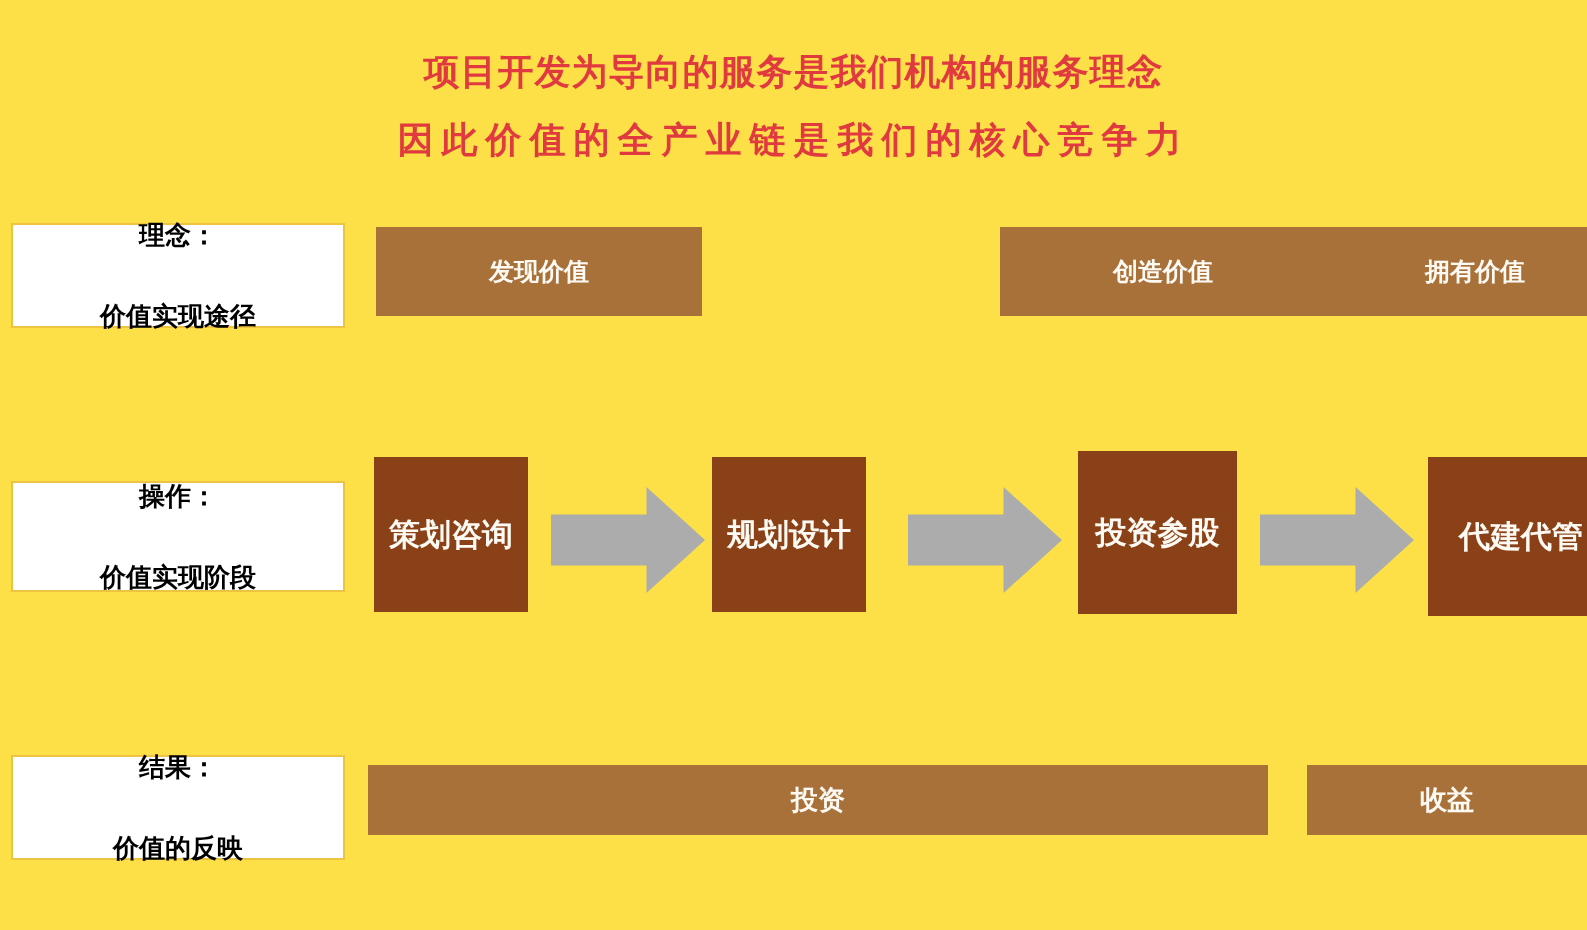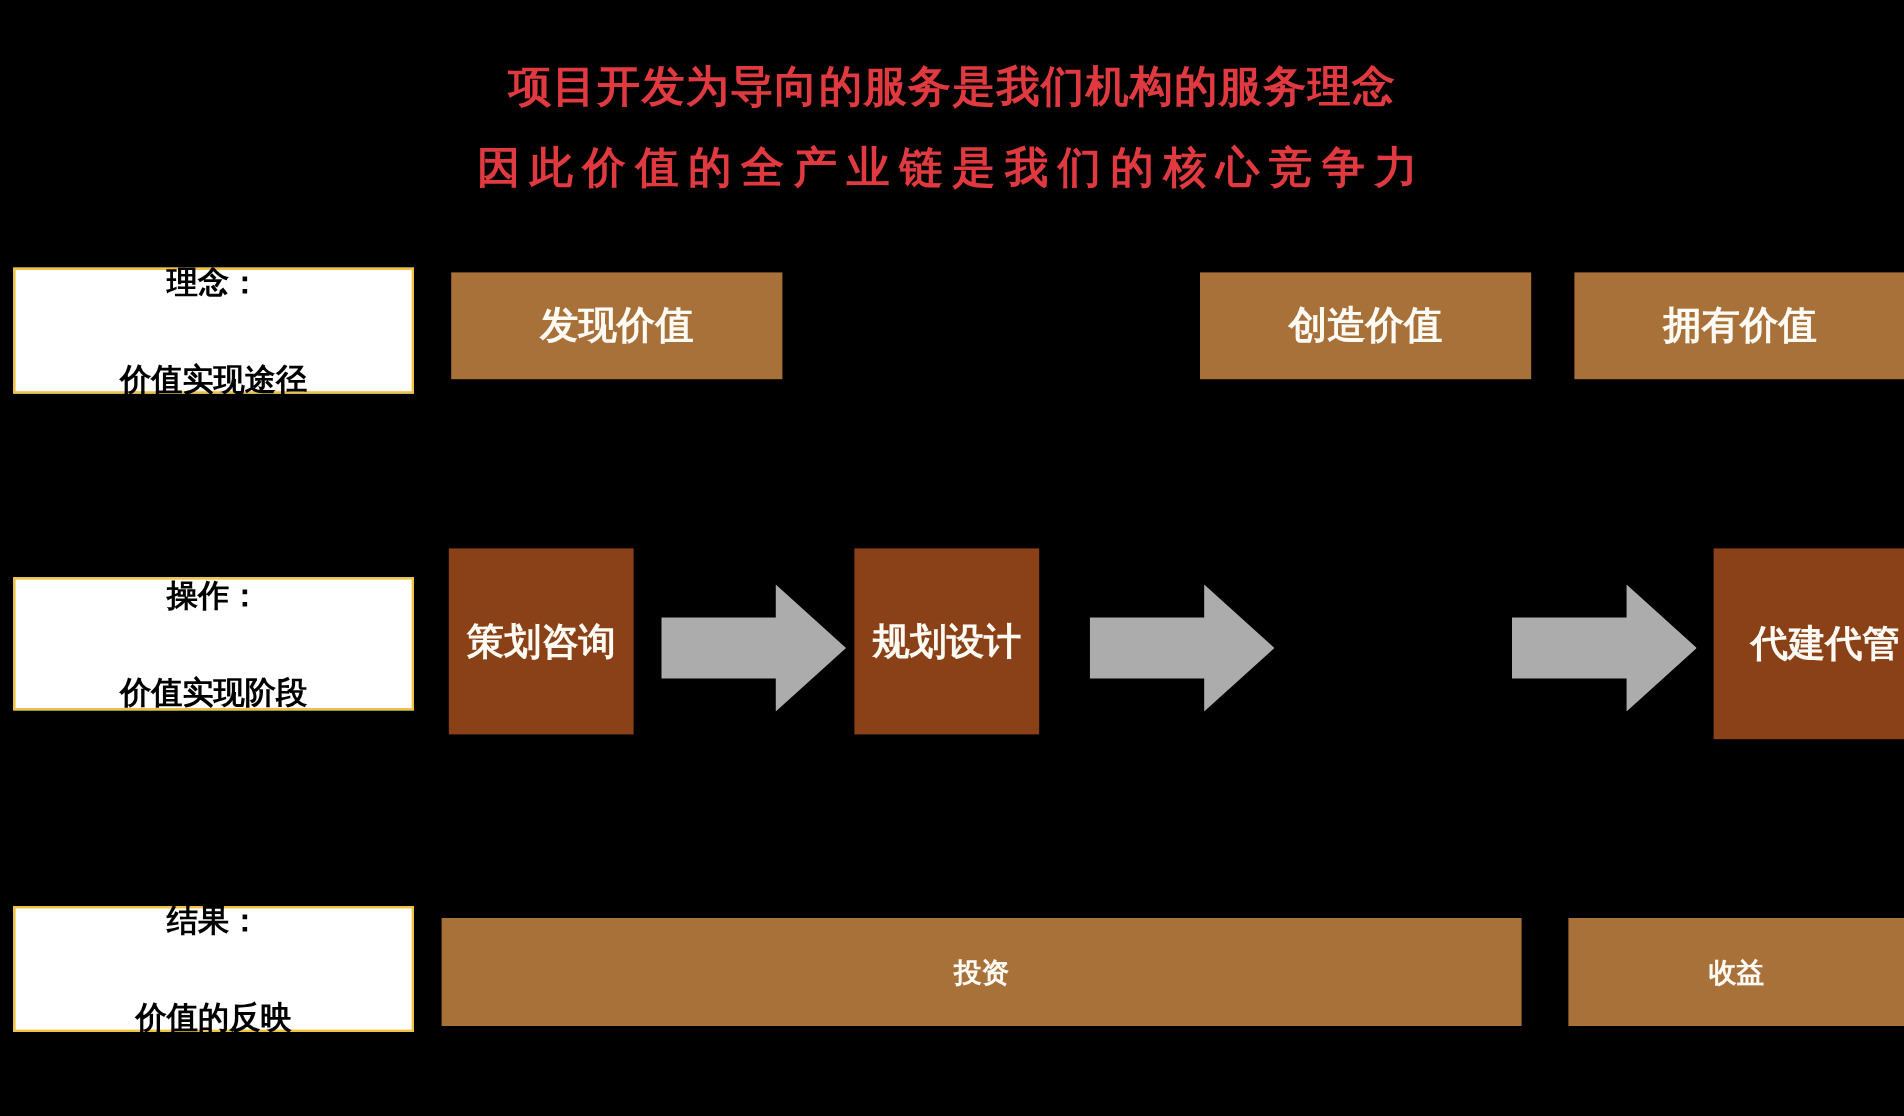--- a/index.html
+++ b/index.html
@@ -8,21 +8,21 @@
     --brown-dark:#8A4117;
     --arrow-gray:#ACACAC;
     --gold-border:#EDC341;
     --text-white:#FDFAF4;
     --label-text:#000000;
   }
   *{box-sizing:border-box;margin:0;padding:0}
   html,body{background:#fff}
   body{font-family:"Liberation Sans","DejaVu Sans",sans-serif}
   .canvas{
-    position:relative;width:1587px;height:930px;background:#000000;overflow:hidden;
+    position:relative;width:1587px;height:930px;background:#fde047;overflow:hidden;
   }
   
   .title{
     position:absolute;left:0;top:50px;width:100%;
     text-align:center;color:var(--red-title);font-weight:700;
   }
   .title .l1{font-size:36px;letter-spacing:1px;line-height:44px}
   .title .l2{font-size:36px;letter-spacing:8px;line-height:44px;margin-top:24px}
   
   .label-box{
@@ -31,43 +31,43 @@
     display:flex;flex-direction:column;align-items:center;justify-content:center;
     color:var(--label-text);font-weight:700;font-size:26px;line-height:1.4;
     text-align:center;
     gap:44px;
   }
   .label-box.r1{top:223px;height:105px}
   .label-box.r2{top:481px;height:111px}
   .label-box.r3{top:755px;height:105px}
   
   .tan-box{
-    position:absolute;top:227px;width:276px;height:89px;
+    position:absolute;top:227px;width:326px;height:89px;
     background:var(--brown-medium);color:var(--text-white);
     display:flex;align-items:center;justify-content:center;
-    font-weight:700;font-size:32px;
+    font-weight:700;font-size:25px;
   }
   
   .dark-box{
     position:absolute;background:var(--brown-dark);color:var(--text-white);
     display:flex;align-items:center;justify-content:center;
     font-weight:700;font-size:31px;white-space:nowrap;
   }
   
   .flow-arrow{
     position:absolute;top:487px;width:154px;height:106px;
     background:var(--arrow-gray);
     clip-path:polygon(0 26%,62% 26%,62% 0,100% 50%,62% 100%,62% 74%,0 74%);
   }
   
   .result-bar{
-    position:absolute;top:765px;height:90px;
+    position:absolute;top:765px;height:70px;
     background:var(--brown-medium);color:var(--text-white);
     display:flex;align-items:center;justify-content:center;
-    font-weight:700;font-size:23px;
+    font-weight:700;font-size:27px;
   }
 </style>
 </head>
 <body>
 
 <div class="canvas">
 
   <div class="title">
     <div class="l1">项目开发为导向的服务是我们机构的服务理念</div>
     <div class="l2">因此价值的全产业链是我们的核心竞争力</div>
@@ -82,20 +82,21 @@
   <div class="tan-box" style="left:1312px">拥有价值</div>
 
   <div class="label-box r2">
     <div>操作：</div>
     <div>价值实现阶段</div>
   </div>
   <div class="dark-box" style="left:374px;top:457px;width:154px;height:155px">策划咨询</div>
   <div class="flow-arrow" style="left:551px"></div>
   <div class="dark-box" style="left:712px;top:457px;width:154px;height:155px">规划设计</div>
   <div class="flow-arrow" style="left:908px"></div>
+  <div class="dark-box" style="left:1078px;top:451px;width:159px;height:163px">投资参股</div>
   <div class="flow-arrow" style="left:1260px"></div>
   <div class="dark-box" style="left:1428px;top:457px;width:186px;height:159px">代建代管</div>
 
   <div class="label-box r3">
     <div>结果：</div>
     <div>价值的反映</div>
   </div>
   <div class="result-bar" style="left:368px;width:900px">投资</div>
   <div class="result-bar" style="left:1307px;width:280px">收益</div>
 

